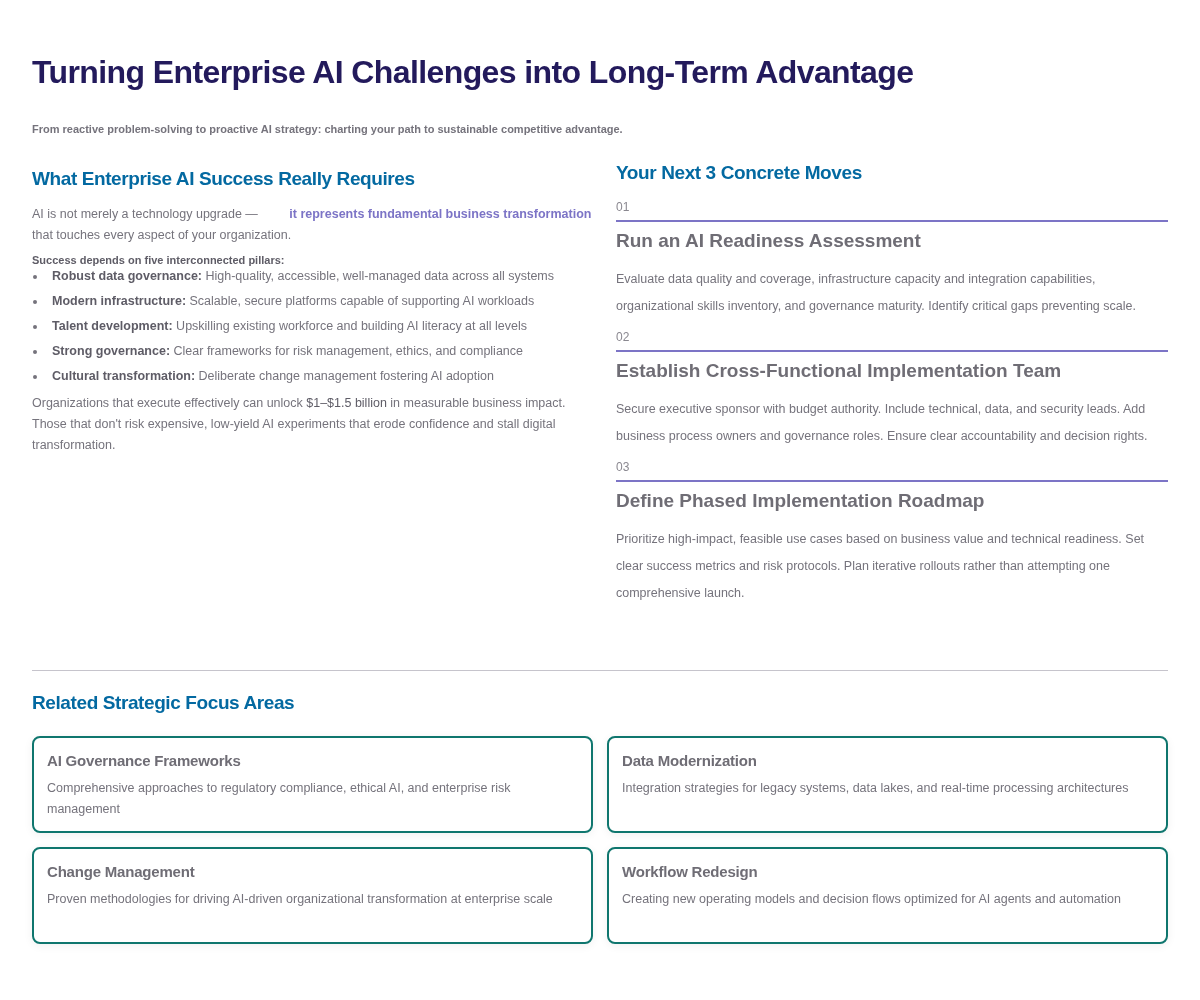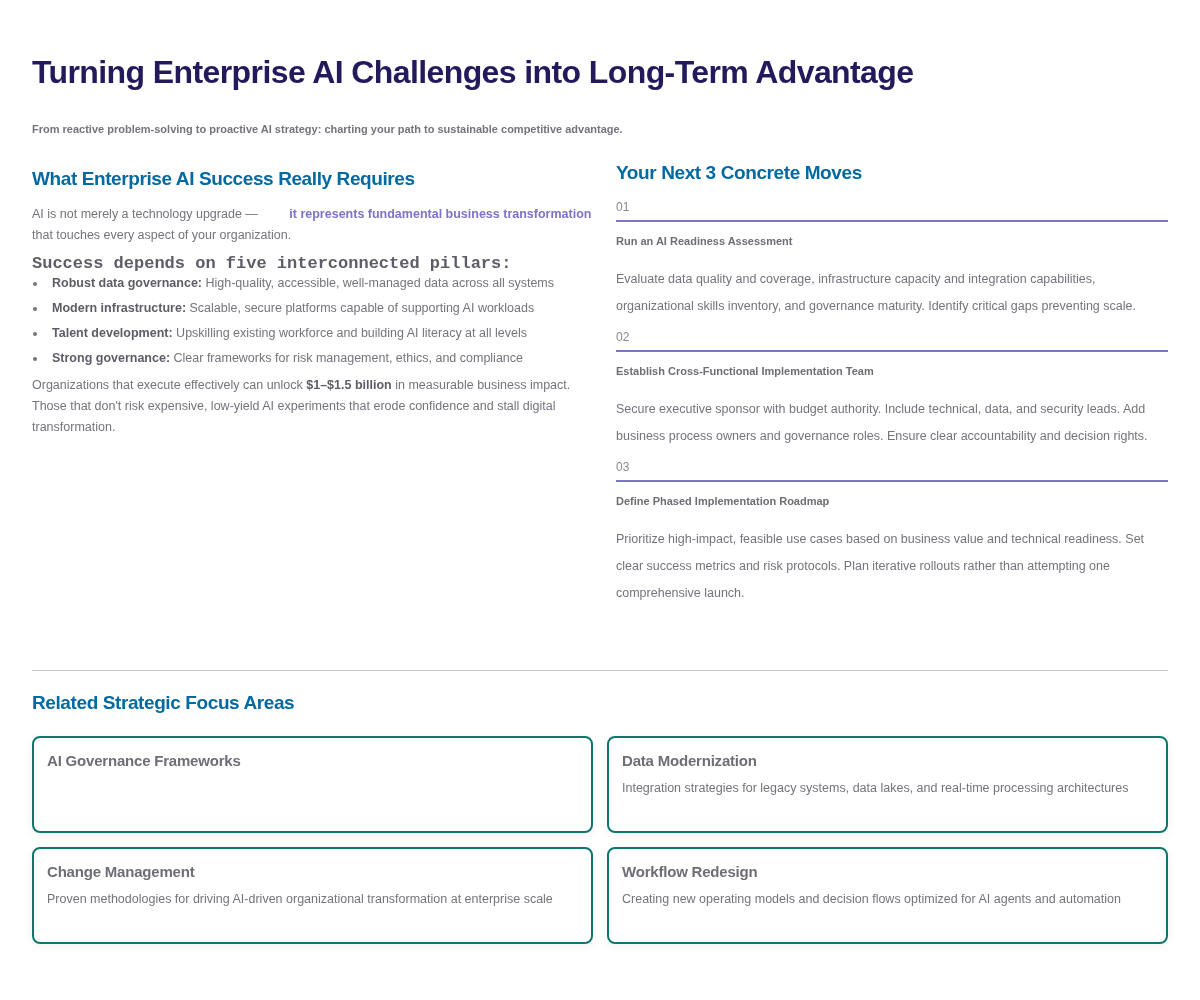--- a/index.html
+++ b/index.html
@@ -18,42 +18,42 @@
 
   .col-left { position: absolute; left: 32px; top: 166px; width: 560px; }
   .col-right { position: absolute; left: 616px; top: 160px; width: 552px; }
 
   .section-heading {
     font-size: 19px; font-weight: 700; color: #0369a1; letter-spacing: -0.4px;
     white-space: nowrap; height: 26px; line-height: 26px;
   }
 
   .para { font-size: 12.5px; line-height: 21px; color: #75737c; }
-  .para strong { color: #5e5c66; font-weight: 700; }
+  .para strong { color: #5e5c66; font-weight: 400; }
   .para .accent { color: #7c74c6; font-weight: 700; margin-left: 28px; }
   .intro { margin-top: 12px; }
-  .pillars-lead { margin-top: 8px; font-weight: 700; color: #5e5c66; font-size: 17px; font-family: Liberation Mono, monospace; }
+  .pillars-lead { margin-top: 8px; font-weight: 700; color: #5e5c66; font-size: 11px; }
 
   .pillars { list-style: none; margin-top: 2px; }
   .pillars li {
     position: relative; padding-left: 20px; font-size: 12.5px; line-height: 16px;
     color: #75737c; margin-bottom: 9px; white-space: nowrap;
   }
   .pillars li::before {
     content: ""; position: absolute; left: 1px; top: 7px; width: 4px; height: 4px;
     background: #75737c; border-radius: 50%;
   }
   .pillars li strong { color: #5e5c66; font-weight: 700; }
 
   .outro { margin-top: 2px; }
 
   .move { position: relative; }
   .move-number { font-size: 12px; color: #8a8890; height: 16px; line-height: 16px; margin-top: 13px; }
   .move-rule { height: 2px; background: #7c74c6; margin-top: 5px; width: 552px; }
-  .move-title { font-size: 11px; font-weight: 700; color: #6f6d75; margin-top: 9px; height: 20px; line-height: 20px; white-space: nowrap; }
+  .move-title { font-size: 19px; font-weight: 700; color: #6f6d75; margin-top: 9px; height: 20px; line-height: 20px; white-space: nowrap; }
   .move-desc { font-size: 12.5px; line-height: 27px; color: #75737c; margin-top: 15px; }
   .move + .move .move-number { margin-top: 9px; }
 
   .divider { position: absolute; left: 32px; top: 670px; width: 1136px; height: 1px; background: #c6c4cc; }
 
   .related-heading { position: absolute; left: 32px; top: 690px; }
 
   .cards {
     position: absolute; left: 32px; top: 736px; width: 1136px;
     display: grid; grid-template-columns: 561px 561px; column-gap: 14px; row-gap: 14px;
@@ -75,20 +75,21 @@
 
 <section class="col-left">
   <h2 class="section-heading">What Enterprise AI Success Really Requires</h2>
   <p class="para intro"><span>AI is not merely a technology upgrade — </span><span class="accent">it represents fundamental business transformation</span><span> that touches every aspect of your organization.</span></p>
   <p class="pillars-lead">Success depends on five interconnected pillars:</p>
   <ul class="pillars">
     <li><strong>Robust data governance:</strong><span> High-quality, accessible, well-managed data across all systems</span></li>
     <li><strong>Modern infrastructure:</strong><span> Scalable, secure platforms capable of supporting AI workloads</span></li>
     <li><strong>Talent development:</strong><span> Upskilling existing workforce and building AI literacy at all levels</span></li>
     <li><strong>Strong governance:</strong><span> Clear frameworks for risk management, ethics, and compliance</span></li>
+    <li><strong>Cultural transformation:</strong><span> Deliberate change management fostering AI adoption</span></li>
   </ul>
   <p class="para outro"><span>Organizations that execute effectively can unlock </span><strong>$1–$1.5 billion</strong><span> in measurable business impact. Those that don't risk expensive, low-yield AI experiments that erode confidence and stall digital transformation.</span></p>
 </section>
 
 <section class="col-right">
   <h2 class="section-heading">Your Next 3 Concrete Moves</h2>
 
   <div class="move">
     <div class="move-number">01</div>
     <div class="move-rule"></div>
@@ -111,20 +112,21 @@
   </div>
 </section>
 
 <div class="divider"></div>
 
 <h2 class="section-heading related-heading">Related Strategic Focus Areas</h2>
 
 <div class="cards">
   <div class="card">
     <h3 class="card-title">AI Governance Frameworks</h3>
+    <p class="card-desc">Comprehensive approaches to regulatory compliance, ethical AI, and enterprise risk management</p>
   </div>
   <div class="card">
     <h3 class="card-title">Data Modernization</h3>
     <p class="card-desc">Integration strategies for legacy systems, data lakes, and real-time processing architectures</p>
   </div>
   <div class="card">
     <h3 class="card-title">Change Management</h3>
     <p class="card-desc">Proven methodologies for driving AI-driven organizational transformation at enterprise scale</p>
   </div>
   <div class="card">

